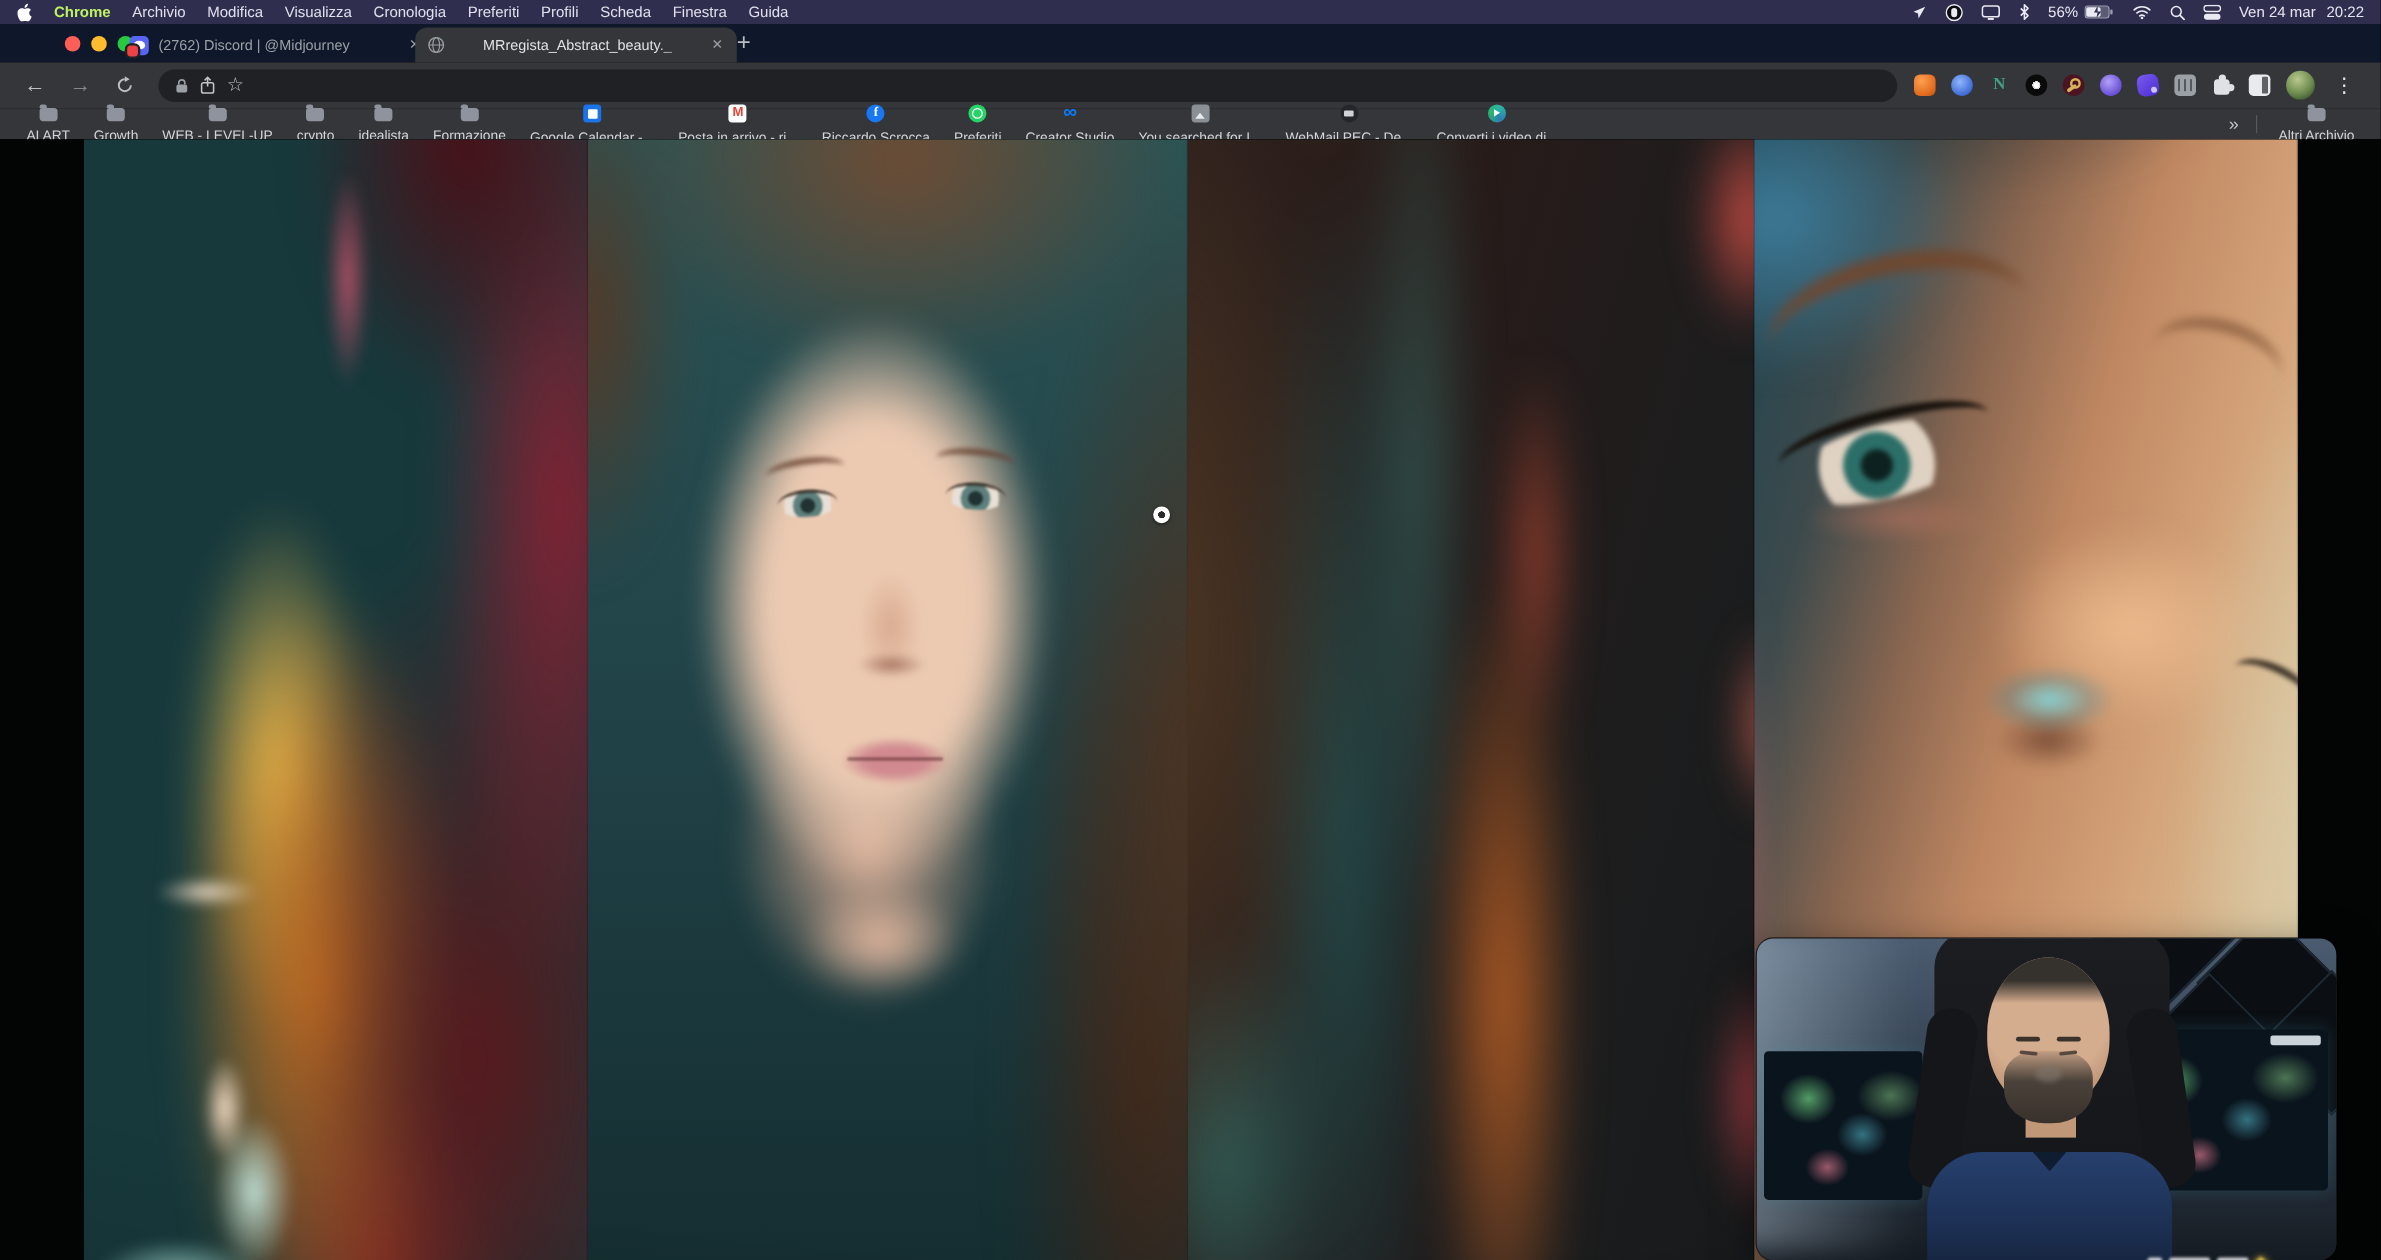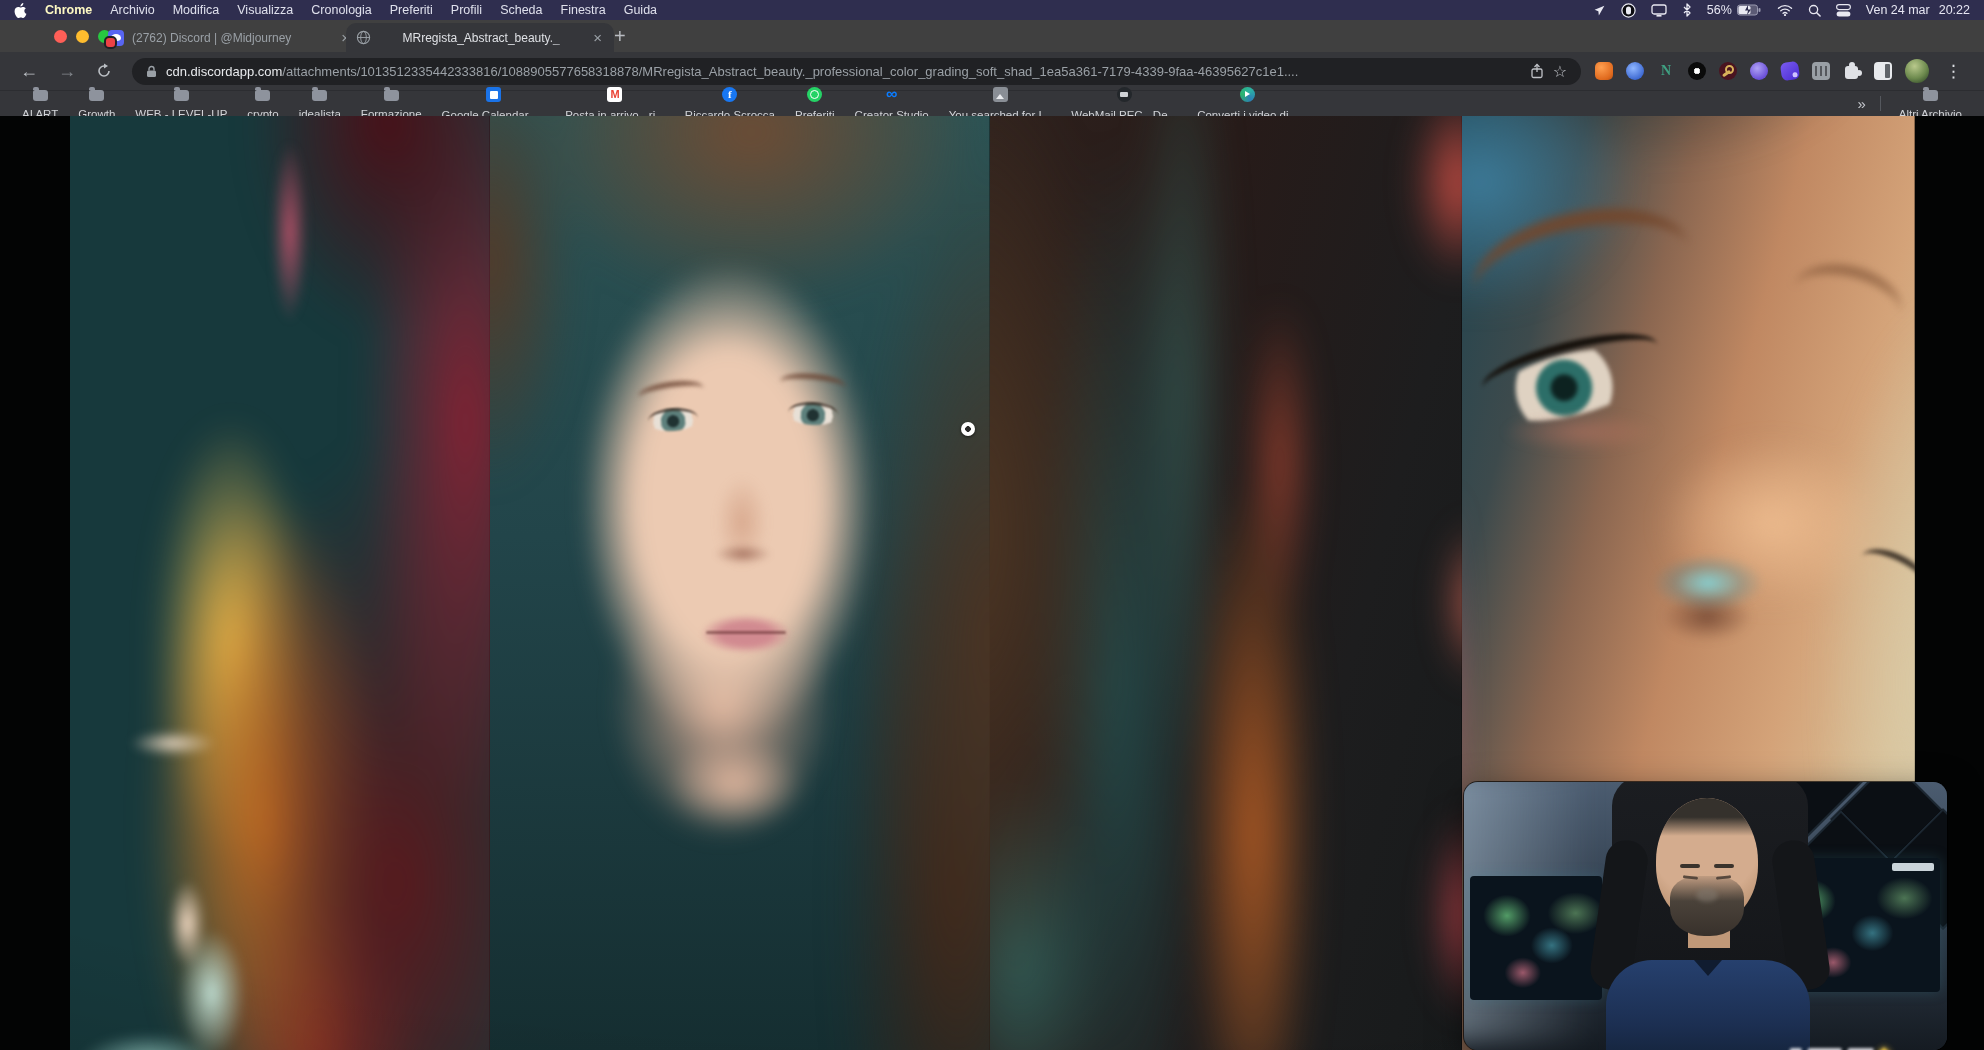--- a/index.html
+++ b/index.html
@@ -4,28 +4,28 @@
 <style>
   html,body{margin:0;padding:0;background:#000;}
   body{width:1984px;height:1050px;position:relative;overflow:hidden;
        font-family:"Liberation Sans",sans-serif;}
   
   .menubar{position:absolute;top:0;left:0;right:0;height:20px;background:#2f2e4f;
     display:flex;align-items:center;padding:0 14px;color:#e6e6f2;font-size:12.5px;z-index:60;}
   .mb-left{display:flex;align-items:center;gap:18px;}
   .mb-apple{display:flex;align-items:center;}
   .mb-item{color:#dfe0ec;white-space:nowrap;}
-  .mb-app{font-weight:bold;color:#fef9c3;}
+  .mb-app{font-weight:bold;color:#bef264;}
   .mb-right{margin-left:auto;display:flex;align-items:center;gap:15px;}
   .mb-ic{display:flex;align-items:center;}
   .mb-batt{display:flex;align-items:center;gap:5px;}
   .mb-datetime{display:flex;gap:9px;white-space:nowrap;}
   
   .window{position:absolute;top:20px;left:0;right:0;bottom:0;}
-  .tabstrip{position:absolute;top:0;left:0;right:0;height:32px;background:#404040;}
+  .tabstrip{position:absolute;top:0;left:0;right:0;height:32px;background:#0f172a;}
   .traffic{position:absolute;left:54px;top:10px;display:flex;gap:9px;}
   .dot{width:13px;height:13px;border-radius:50%;}
   .dot.r{background:#ff5f57}.dot.y{background:#febc2e}.dot.g{background:#28c840}
   .tab{position:absolute;bottom:0;height:29px;display:flex;align-items:center;gap:8px;
        padding:0 10px;font-size:12px;color:#9aa0a6;}
   .tab1{left:98px;width:244px;}
   .tab2{left:346px;width:248px;}
   .tab.active{background:#35363a;border-radius:10px 10px 0 0;color:#dfe1e5;text-align:center;}
   .tab-title{flex:1;white-space:nowrap;overflow:hidden;min-width:0;
     -webkit-mask-image:linear-gradient(90deg,#000 82%,transparent);
@@ -337,21 +337,20 @@
           <path d="M8 0.6 L12 3 L8 5.4 Z" fill="#bcc0c5"></path>
         </svg>
     </span>
     <div class="omnibox">
       <span style="display:flex;">
         <svg width="11" height="13" viewBox="0 0 11 13">
             <rect x="1" y="5.5" width="9" height="6.6" rx="1.5" fill="#9aa0a6"></rect>
             <path d="M3 5.5 V4 a2.5 2.5 0 0 1 5 0 V5.5" stroke="#9aa0a6" stroke-width="1.4" fill="none"></path>
           </svg>
       </span>
-      <div class="url"><span class="url-domain">cdn.discordapp.com</span><span class="url-path">/attachments/1013512335442333816/1088905577658318878/MRregista_Abstract_beauty._professional_color_grading_soft_shad_1ea5a361-7179-4339-9faa-46395627c1e1....</span></div>
       <span style="display:flex;">
         <svg width="14" height="16" viewBox="0 0 14 16">
             <rect x="2" y="6" width="10" height="8.5" rx="1.5" stroke="#c0c3c8" fill="none" stroke-width="1.3"></rect>
             <line x1="7" y1="1.5" x2="7" y2="9" stroke="#c0c3c8" stroke-width="1.3"></line>
             <path d="M4.5 4 L7 1.5 L9.5 4" stroke="#c0c3c8" stroke-width="1.3" fill="none"></path>
           </svg>
       </span>
       <span class="star">☆</span>
     </div>
     <div id="ext-list" class="ext-row">

